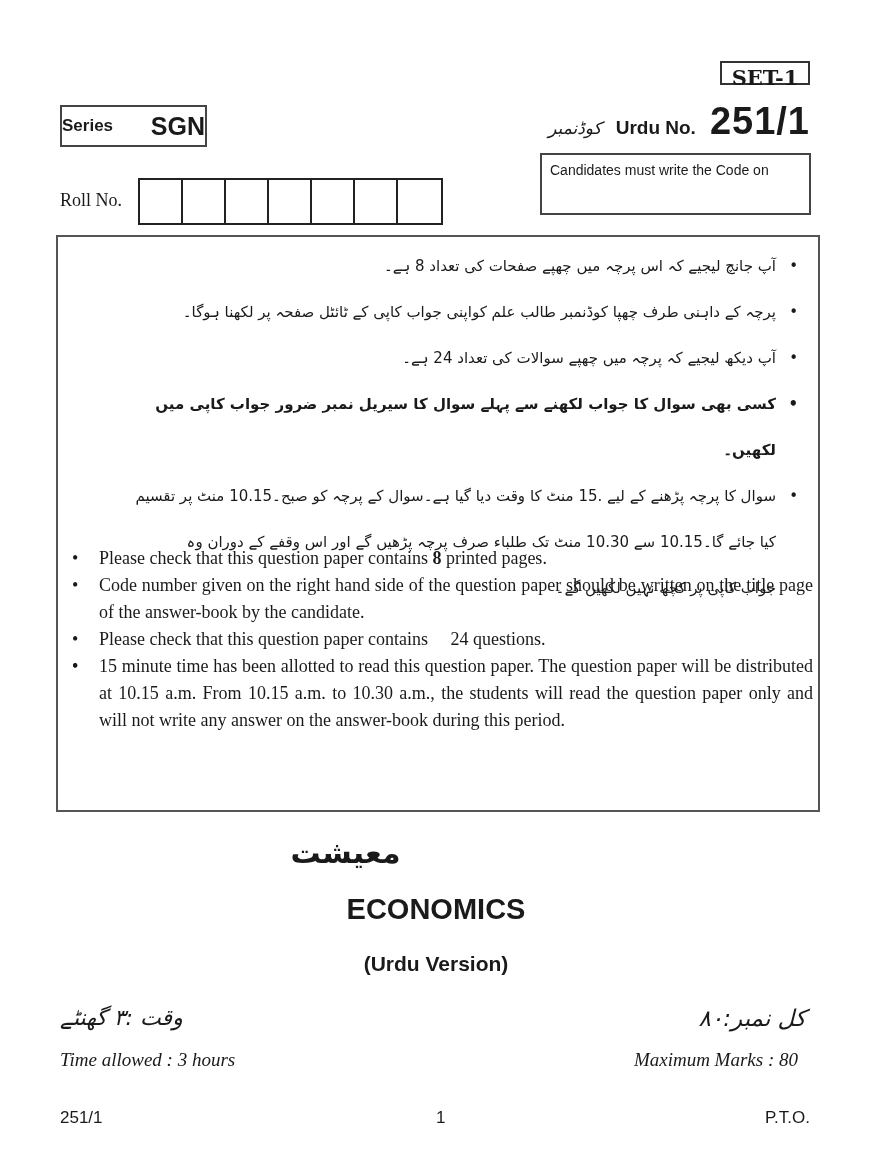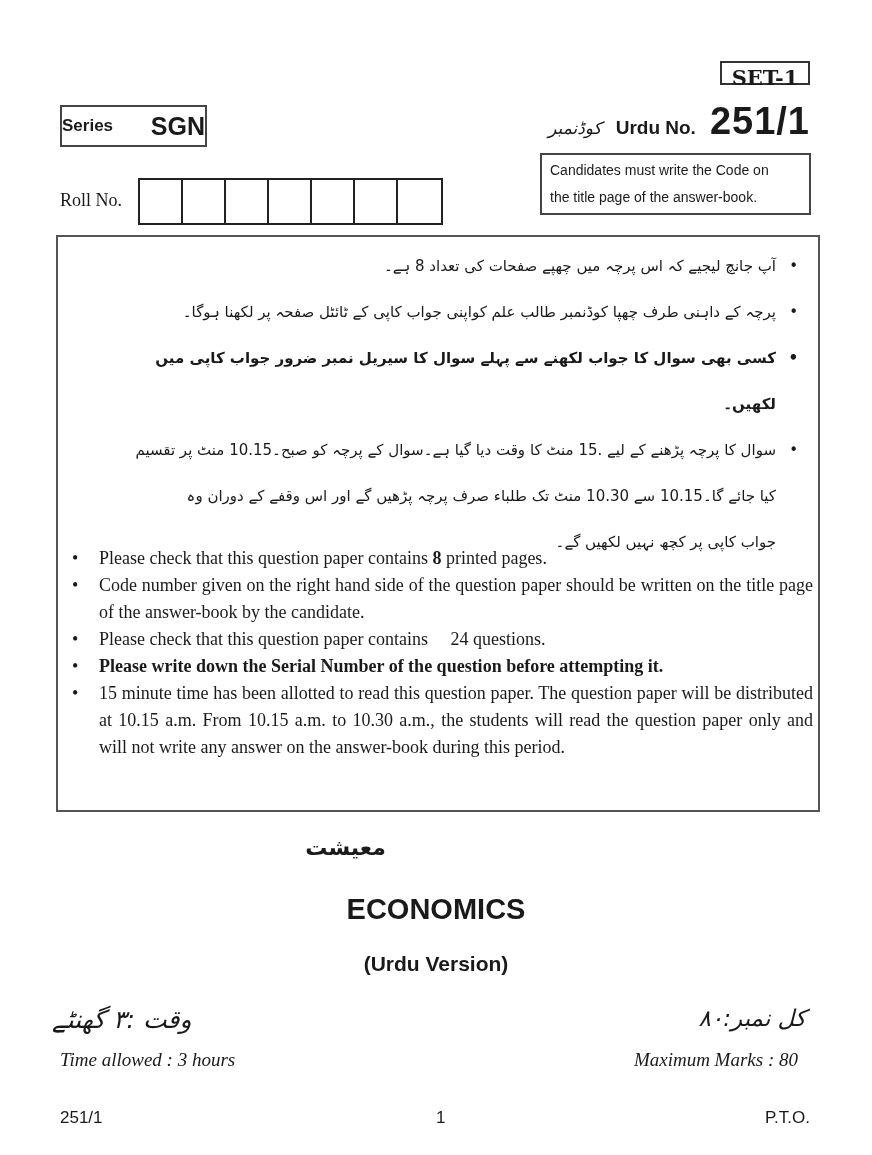--- a/index.html
+++ b/index.html
@@ -20,24 +20,24 @@
   .roll-boxes div:last-child { border-right:none; }
   .instr-box { left:56px; top:235px; width:764px; height:577px; border:2px solid #555; box-sizing:border-box; }
   .urdu-list { position:absolute; right:14px; top:6px; width:700px; direction:rtl; font-family:"DejaVu Sans", sans-serif; font-size:15px; }
   .urdu-item { position:relative; padding-right:28px; line-height:46px; }
   .urdu-item .bullet { position:absolute; right:6px; top:0; }
   .urdu-item.bold { font-weight:bold; }
   .urdu-cont { padding-right:28px; line-height:46px; }
   .en-list { position:absolute; left:10px; top:308px; width:745px; font-family:"Liberation Serif", serif; font-size:18px; line-height:27px; }
   .en-item { position:relative; padding-left:31px; text-align:justify; }
   .en-item .bullet { position:absolute; left:4px; top:0; }
-  .title-urdu { left:0; width:691px; top:835px; text-align:center; font-family:"DejaVu Sans", sans-serif; font-size:22px; font-weight:bold; }
+  .title-urdu { left:0; width:691px; top:835px; text-align:center; font-family:"DejaVu Sans", sans-serif; font-size:30px; font-weight:bold; }
   .title-en { left:0; width:872px; top:893px; text-align:center; font-family:"Liberation Sans", sans-serif; font-size:29px; font-weight:bold; }
   .title-ver { left:0; width:872px; top:952px; text-align:center; font-family:"Liberation Sans", sans-serif; font-size:21px; font-weight:bold; }
-  .time-urdu { left:52px; top:1005px; direction:rtl; font-family:"DejaVu Sans", sans-serif; font-size:25px; font-style:italic; width:140px; text-align:left; }
+  .time-urdu { left:60px; top:1005px; direction:rtl; font-family:"DejaVu Sans", sans-serif; font-size:22px; font-style:italic; width:140px; text-align:left; }
   .marks-urdu { right:66px; top:1005px; direction:rtl; font-family:"DejaVu Sans", sans-serif; font-size:23px; font-style:italic; }
   .time-en { left:60px; top:1049px; font-style:italic; font-size:19px; }
   .marks-en { right:74px; top:1049px; font-style:italic; font-size:19px; }
   .footer { top:1108px; font-family:"Liberation Sans", sans-serif; font-size:17px; }
 </style>
 </head>
 <body>
 
 <div class="abs set-box">SET-1</div>
 
@@ -47,49 +47,48 @@
 </div>
 
 <div class="abs code-row">
   <span class="urdu">کوڈنمبر</span>
   <span class="lbl">Urdu No.</span>
   <span class="val">251/1</span>
 </div>
 
 <div class="abs cand-box">
   <div>Candidates must write the Code on</div>
-  <div>the title page of the answer-book.</div>
 </div>
 
 <div class="abs roll-lbl">Roll No.</div>
 <div class="abs roll-boxes" id="roll-boxes">
     <div></div>
     <div></div>
     <div></div>
     <div></div>
     <div></div>
     <div></div>
     <div></div>
   </div>
 
 <div class="abs instr-box">
   <div class="urdu-list" id="urdu-list">
       <div class="urdu-item"><span class="bullet">•</span><span>آپ جانچ لیجیے کہ اس پرچہ میں چھپے صفحات کی تعداد 8 ہے۔</span></div>
       <div class="urdu-item"><span class="bullet">•</span><span>پرچہ کے داہنی طرف چھپا کوڈنمبر طالب علم کواپنی جواب کاپی کے ٹائٹل صفحہ پر لکھنا ہوگا۔</span></div>
-      <div class="urdu-item"><span class="bullet">•</span></div>
+      <div class="urdu-item"><span class="bullet">•</span><span>آپ دیکھ لیجیے کہ پرچہ میں چھپے سوالات کی تعداد 24 ہے۔</span></div>
       <div class="urdu-item bold"><span class="bullet">•</span><span>کسی بھی سوال کا جواب لکھنے سے پہلے سوال کا سیریل نمبر ضرور جواب کاپی میں لکھیں۔</span></div>
       <div class="urdu-item"><span class="bullet">•</span><span>سوال کا پرچہ پڑھنے کے لیے .15 منٹ کا وقت دیا گیا ہے۔سوال کے پرچہ کو صبح۔10.15 منٹ پر تقسیم</span></div>
       <div class="urdu-cont">کیا جائے گا۔10.15 سے 10.30 منٹ تک طلباء صرف پرچہ پڑھیں گے اور اس وقفے کے دوران وہ</div>
       <div class="urdu-cont">جواب کاپی پر کچھ نہیں لکھیں گے۔</div>
     </div>
   <div class="en-list" id="en-list">
       <div class="en-item"><span class="bullet">•</span><span>Please check that this question paper contains </span><span style="font-weight: bold;">8</span><span> printed pages.</span></div>
       <div class="en-item"><span class="bullet">•</span><span>Code number given on the right hand side of the question paper should be written on the title page of the answer-book by the candidate.</span></div>
       <div class="en-item"><span class="bullet">•</span><span>Please check that this question paper contains </span><span style="font-weight: normal; margin-left: 18px;">24</span><span> questions.</span></div>
-      <div class="en-item"><span class="bullet">•</span><span style="font-weight: bold;">Please write down the Serial Number of the question before attempting it.</span></div>
+      <div class="en-item"><span class="bullet">•</span></div>
       <div class="en-item"><span class="bullet">•</span><span>15 minute time has been allotted to read this question paper. The question paper will be distributed at 10.15 a.m. From 10.15 a.m. to 10.30 a.m., the students will read the question paper only and will not write any answer on the answer-book during this period.</span></div>
     </div>
 </div>
 
 <div class="abs title-urdu">معیشت</div>
 <div class="abs title-en">ECONOMICS</div>
 <div class="abs title-ver">(Urdu Version)</div>
 
 <div class="abs time-urdu">وقت :٣ گھنٹے</div>
 <div class="abs marks-urdu">کل نمبر:٨٠</div>

